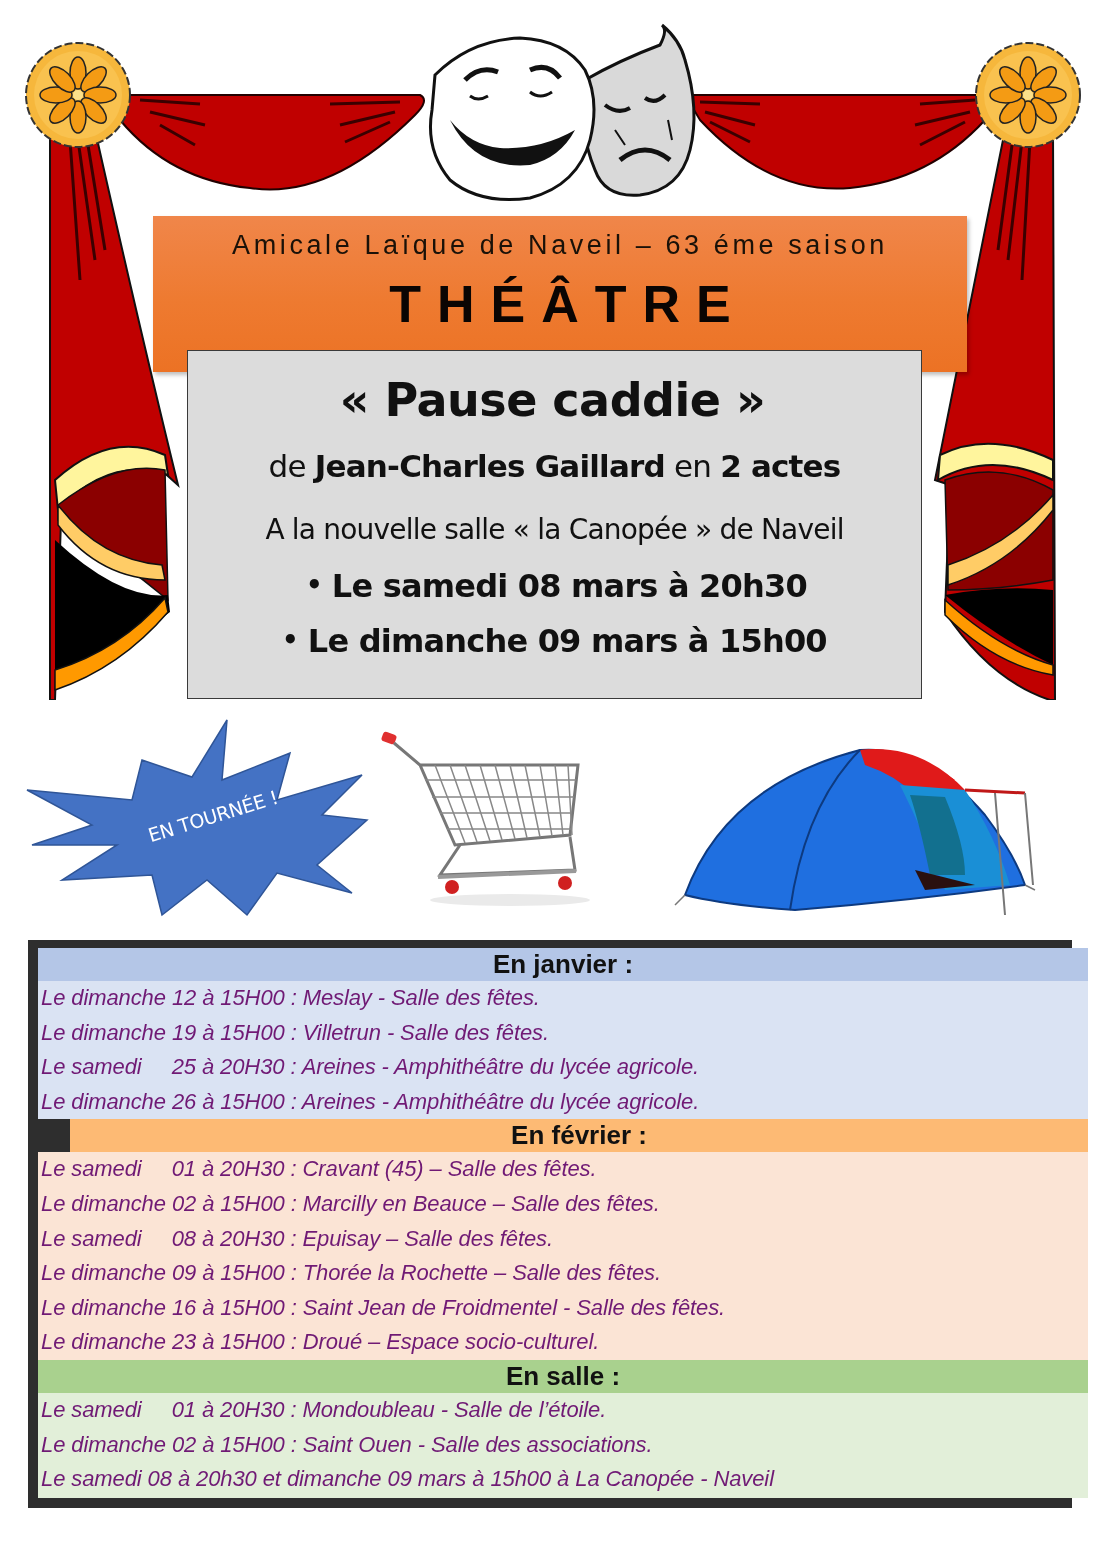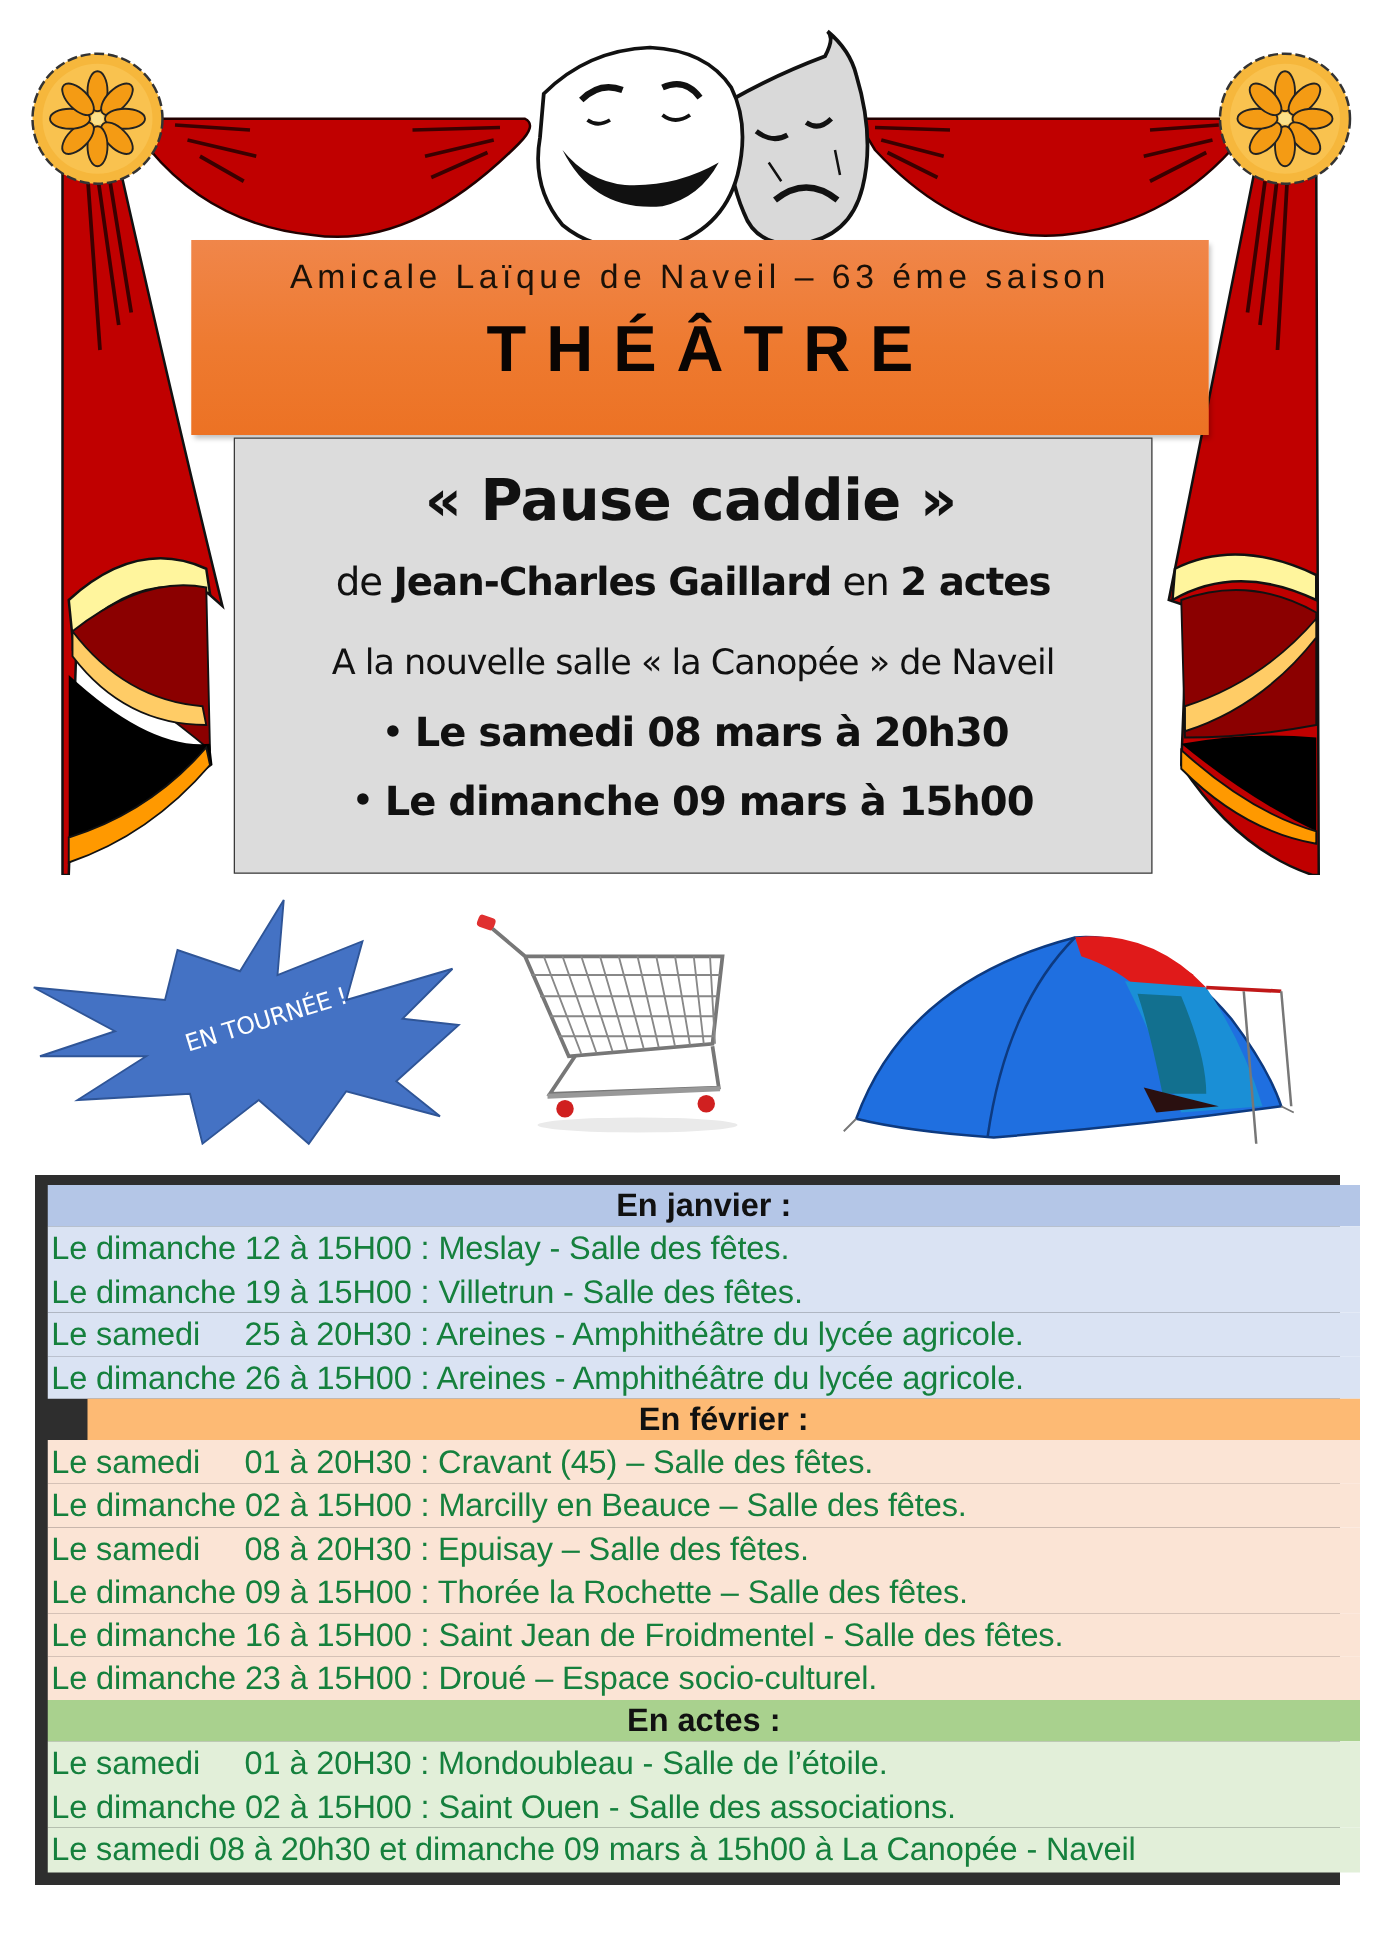--- a/index.html
+++ b/index.html
@@ -3,21 +3,21 @@
 <meta charset="utf-8">
 <style>
   html, body { margin: 0; padding: 0; background: #ffffff; }
   body { width: 1100px; height: 1558px; position: relative; overflow: hidden; font-family: "Liberation Sans", sans-serif; }
 
   
   .curtain-svg { position: absolute; left: 0; top: 0; width: 1100px; height: 700px; }
 
   
   .banner {
-    position: absolute; left: 153px; top: 192px; width: 814px; height: 156px;
+    position: absolute; left: 153px; top: 216px; width: 814px; height: 156px;
     background: linear-gradient(to bottom, #f0864a 0%, #ee7a30 55%, #ec7224 100%);
     box-shadow: 2px 3px 4px rgba(0,0,0,0.25);
   }
   .banner .sub {
     position: absolute; left: 0; right: 0; top: 14px; text-align: center;
     font-family: "Liberation Sans", sans-serif; font-size: 27px; letter-spacing: 3.6px; color: #1a1108;
   }
   .banner .title {
     position: absolute; left: 0; right: 0; top: 58px; text-align: center;
     font-family: "Liberation Sans", sans-serif; font-weight: bold; font-size: 52px; letter-spacing: 16px; color: #0a0503;
@@ -53,21 +53,21 @@
     position: absolute; left: 28px; top: 940px; width: 1044px; height: 568px;
     background: #2e2e2e; box-sizing: border-box; padding: 8px 10px 8px 10px;
   }
   .schedule-inner { position: relative; width: 1050px; height: 552px; overflow: hidden; }
   .month-head {
     height: 33px; line-height: 33px; text-align: center;
     font-family: "Liberation Sans", sans-serif; font-weight: bold; font-size: 26px; color: #111;
   }
   .row {
     height: 34.6px; line-height: 34.6px; padding-left: 3px;
-    font-family: "Liberation Sans", sans-serif; font-size: 26px; color: #15803d; white-space: pre; letter-spacing: -0.1px;
+    font-family: "Liberation Sans", sans-serif; font-size: 22px; color: #701a75; white-space: pre; letter-spacing: -0.1px; font-style: italic;
   }
   .sec-jan .month-head { background: #b4c6e7; }
   .sec-jan .row { background: #dae3f3; }
   .sec-feb .month-head { background: #fdba74; margin-left: 32px; }
   .sec-feb .row { background: #fbe4d5; }
   .sec-mar .month-head { background: #a9d18e; }
   .sec-mar .row { background: #e2efd9; }
   .sec-mar .row.last { height: 36px; }
 </style>
 </head>
@@ -209,19 +209,19 @@
     <div class="sec-feb">
       <div class="month-head">En février :</div>
       <div class="row">Le samedi     01 à 20H30 : Cravant (45) – Salle des fêtes.</div>
       <div class="row">Le dimanche 02 à 15H00 : Marcilly en Beauce – Salle des fêtes.</div>
       <div class="row">Le samedi     08 à 20H30 : Epuisay – Salle des fêtes.</div>
       <div class="row">Le dimanche 09 à 15H00 : Thorée la Rochette – Salle des fêtes.</div>
       <div class="row">Le dimanche 16 à 15H00 : Saint Jean de Froidmentel - Salle des fêtes.</div>
       <div class="row">Le dimanche 23 à 15H00 : Droué – Espace socio-culturel.</div>
     </div>
     <div class="sec-mar">
-      <div class="month-head">En actes :</div>
+      <div class="month-head">En salle :</div>
       <div class="row">Le samedi     01 à 20H30 : Mondoubleau - Salle de l’étoile.</div>
       <div class="row">Le dimanche 02 à 15H00 : Saint Ouen - Salle des associations.</div>
       <div class="row last">Le samedi 08 à 20h30 et dimanche 09 mars à 15h00 à La Canopée - Naveil</div>
     </div>
   </div>
 </div>
 
 </body></html>

